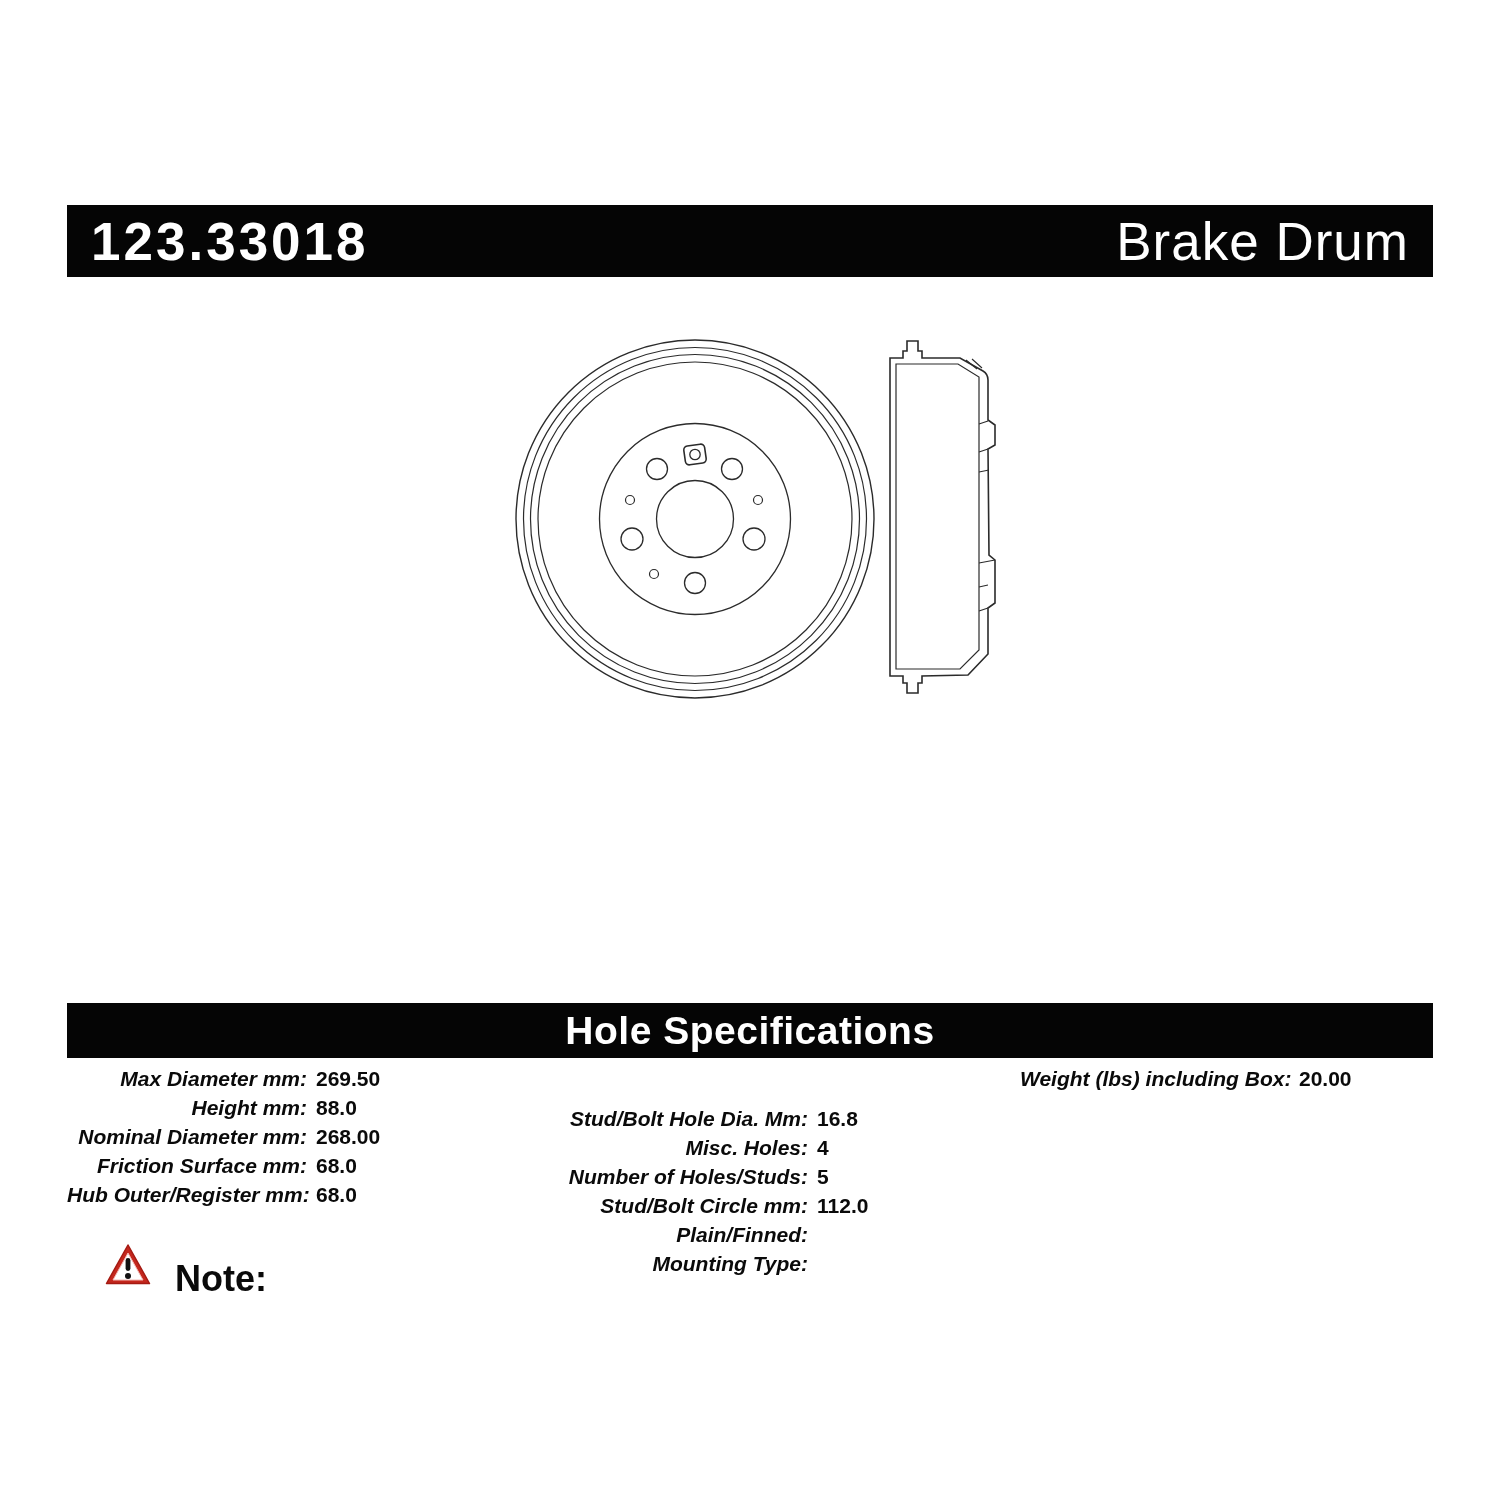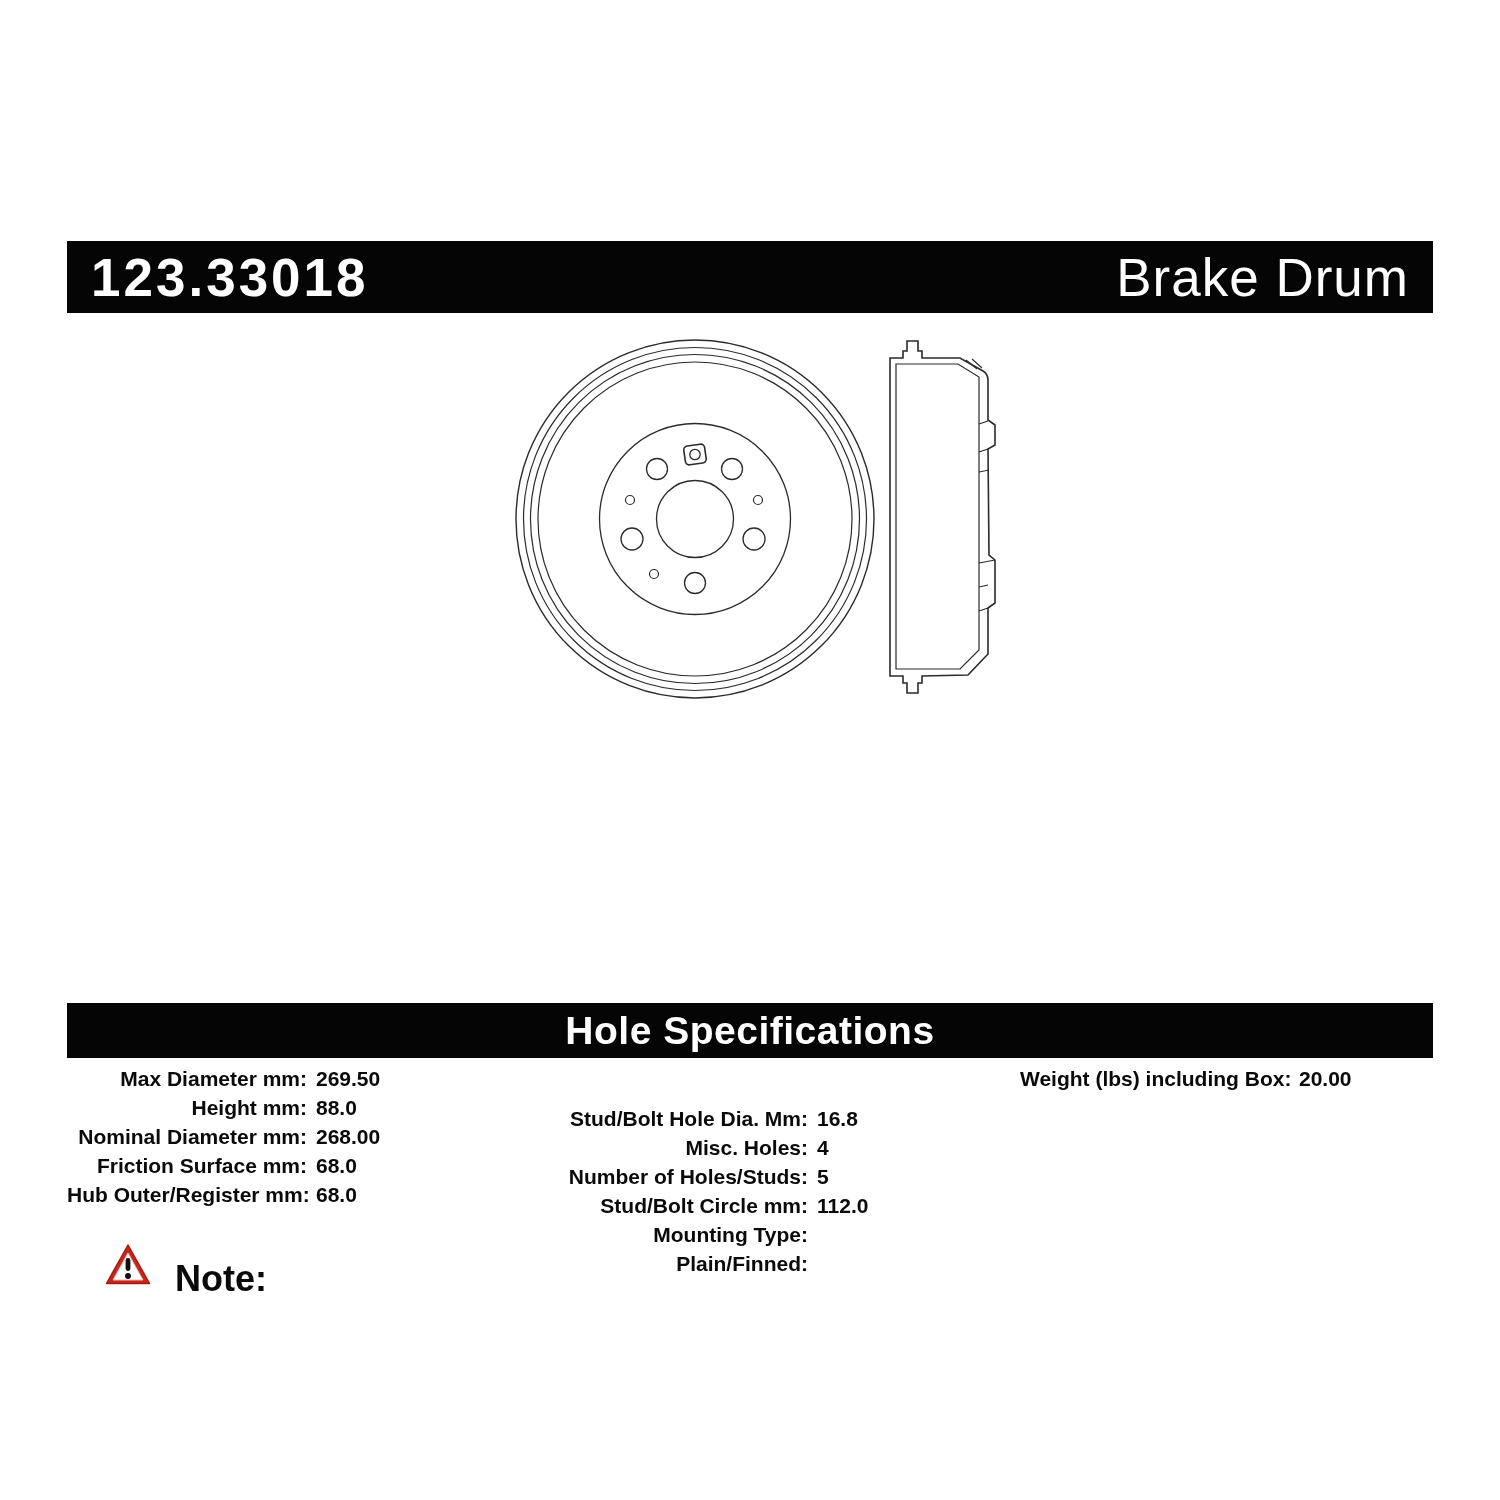--- a/index.html
+++ b/index.html
@@ -4,32 +4,32 @@
 <style>
   html,body { margin:0; padding:0; background:#ffffff; }
   .page {
     position:relative; width:1500px; height:1500px; background:#ffffff;
     font-family:"Liberation Sans", sans-serif; overflow:hidden; color:#0a0a0a;
   }
   .bar {
     position:absolute; left:67px; width:1366px; background:#050505; color:#ffffff;
     box-sizing:border-box; display:flex; align-items:center;
   }
-  .header-bar { top:205px; height:72px; justify-content:space-between; padding:0 24px;margin-top:36px; }
+  .header-bar { top:205px; height:72px; justify-content:space-between; padding:0 24px; }
   .part-number { font-size:53px; font-weight:bold; letter-spacing:3px; }
   .product-name { font-size:53px; font-weight:normal; letter-spacing:1px; }
   .spec-bar { top:1003px; height:55px; justify-content:center; }
   .spec-bar-title { font-size:39px; font-weight:bold; letter-spacing:0.5px; }
 
   .drawing-wrap { position:absolute; left:480px; top:318px; width:530px; height:392px; }
   .sketch { stroke:#2b2b2b; fill:none; }
 
   .spec-col { position:absolute; top:1064px; font-size:21px; font-weight:bold; line-height:29px; }
   .spec-row { display:flex; white-space:nowrap; }
-  .spec-row .lbl { display:inline-block; text-align:right; }
+  .spec-row .lbl { display:inline-block; text-align:right;font-style:italic; }
   .spec-row .val { margin-left:9px; }
   .col-left  { left:67px; }
   .col-left  .lbl { width:240px; }
   .col-mid   { left:540px;margin-top:40px; }
   .col-mid   .lbl { width:268px; }
   .col-right { left:1020px; }
   .col-right .lbl { width:270px; }
 
   .warning-icon { position:absolute; left:103px; top:1241px; width:50px; height:49px; }
   .note-label { position:absolute; left:175px; top:1258px; font-size:36px; font-weight:bold; }
@@ -121,25 +121,25 @@
       </div>
     <div class="spec-row">
         <span class="lbl">Number of Holes/Studs:</span>
         <span class="val">5</span>
       </div>
     <div class="spec-row">
         <span class="lbl">Stud/Bolt Circle mm:</span>
         <span class="val">112.0</span>
       </div>
     <div class="spec-row">
-        <span class="lbl">Mounting Type:</span>
+        <span class="lbl">Plain/Finned:</span>
         <span class="val"></span>
       </div>
     <div class="spec-row">
-        <span class="lbl">Plain/Finned:</span>
+        <span class="lbl">Mounting Type:</span>
         <span class="val"></span>
       </div>
   </div>
 
   <div class="spec-col col-right">
     <div class="spec-row">
         <span class="lbl">Weight (lbs) including Box:</span>
         <span class="val">20.00</span>
       </div>
   </div>

